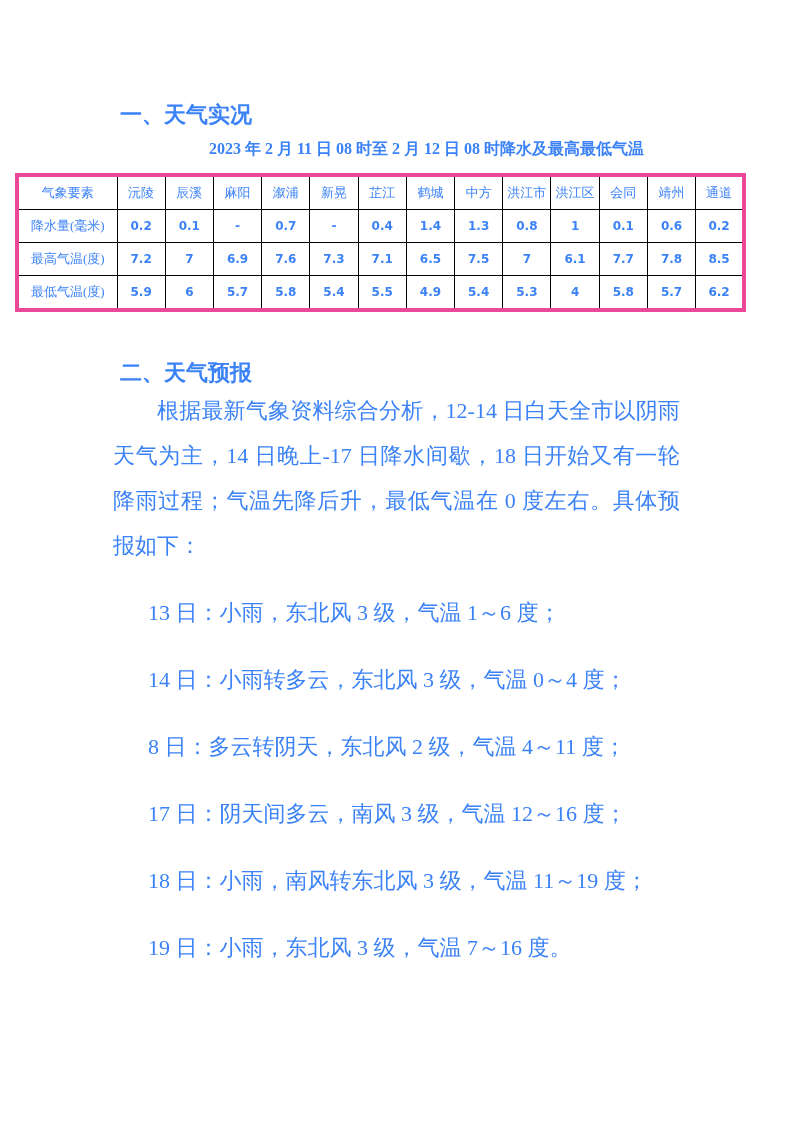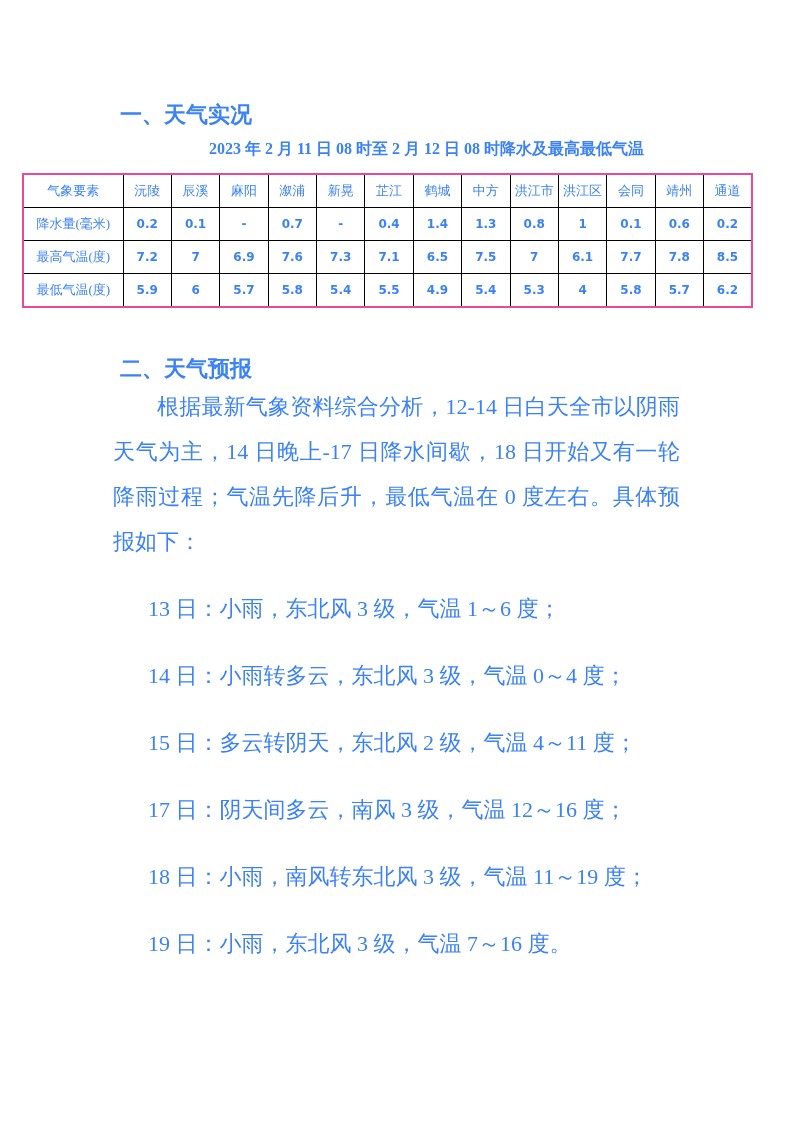--- a/index.html
+++ b/index.html
@@ -24,24 +24,24 @@
   .title-2{margin-top:46px;}
   .table-caption{
     font-weight:bold;
     font-size:16px;
     line-height:22px;
     text-align:center;
     margin:8px 30px 13px 90px;
   }
   table.weather{
     border-collapse:collapse;
-    margin:5px 0 0 22px;
+    margin:5px 0 0 15px;
     width:731px;
     table-layout:fixed;
-    border:2px solid #ec4899;
+    border:4px solid #ec4899;
   }
   table.weather td{
     border:1px solid #000;
     height:32px;
     text-align:center;
     vertical-align:middle;
     font-size:13px;
     padding:0 1px;
     overflow:hidden;
   }
@@ -153,19 +153,19 @@
       </tbody>
   </table>
 
   <h2 class="section-title title-2">二、天气预报</h2>
 
   <p class="body-text intro">根据最新气象资料综合分析，12-14 日白天全市以阴雨天气为主，14 日晚上-17 日降水间歇，18 日开始又有一轮降雨过程；气温先降后升，最低气温在 0 度左右。具体预报如下：</p>
 
   <div id="forecast-list">
       <p class="forecast-line">13 日：小雨，东北风 3 级，气温 1～6 度；</p>
       <p class="forecast-line">14 日：小雨转多云，东北风 3 级，气温 0～4 度；</p>
-      <p class="forecast-line">15 日：多云转阴天，东北风 2 级，气温 4～11 度；</p>
+      <p class="forecast-line">8 日：多云转阴天，东北风 2 级，气温 4～11 度；</p>
       <p class="forecast-line">17 日：阴天间多云，南风 3 级，气温 12～16 度；</p>
       <p class="forecast-line">18 日：小雨，南风转东北风 3 级，气温 11～19 度；</p>
       <p class="forecast-line">19 日：小雨，东北风 3 级，气温 7～16 度。</p>
     </div>
 
 </div>
 
 </body></html>

